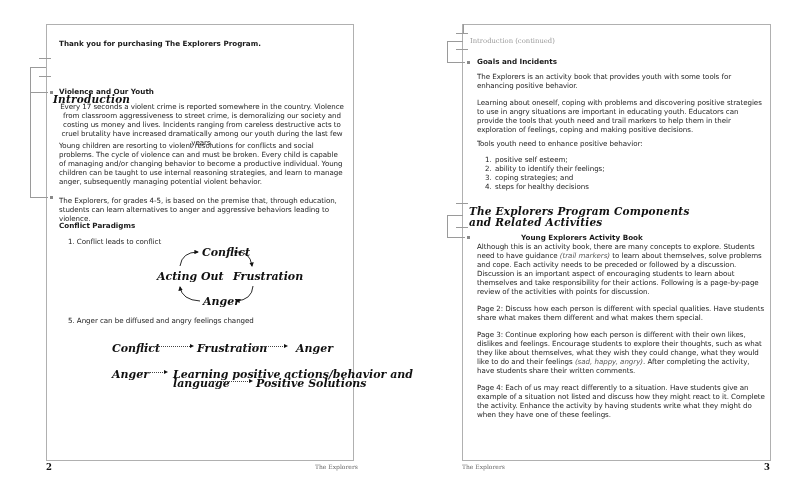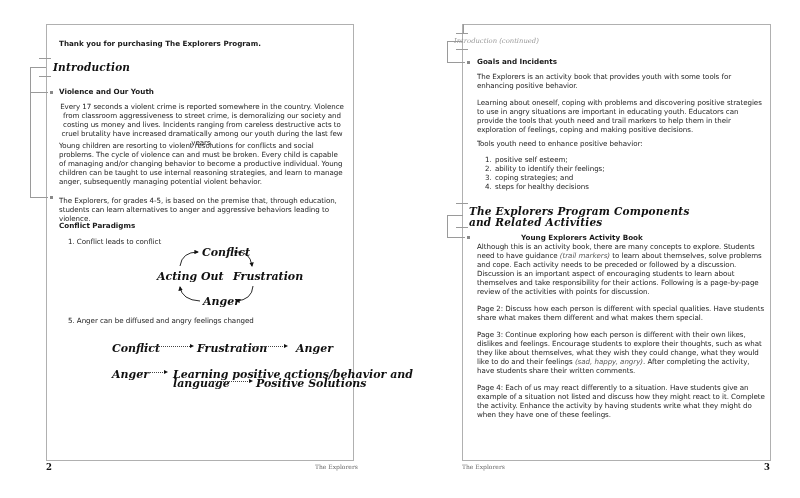--- a/index.html
+++ b/index.html
@@ -7,21 +7,21 @@
   body { position: relative; font-family: "DejaVu Sans", sans-serif; color: #1a1a1a; }
 
   .frame { position: absolute; border: 1px solid #b0b0b0; background: #fff; }
   #left-frame  { left: 46px;  top: 24px; width: 308px; height: 437px; }
   #right-frame { left: 462px; top: 24px; width: 309px; height: 437px; }
 
   .abs { position: absolute; }
   .body-text { font-family: "DejaVu Sans", sans-serif; font-size: 7.1px; line-height: 9.1px; color: #1c1c1c; letter-spacing: -0.05px; }
   .bold-line { font-family: "DejaVu Sans", sans-serif; font-size: 7.2px; font-weight: bold; color: #1a1a1a; }
   .deco { font-family: "DejaVu Serif", serif; font-weight: bold; font-style: italic; color: #111; letter-spacing: 0.2px; }
-  .h-intro { font-size: 10.5px; }
+  .h-intro { font-size: 10.5px; margin-top: 32px; }
   .h-comp { font-size: 10.5px; line-height: 11.5px; }
   .h-cont { font-family: "DejaVu Serif", serif; font-size: 6.8px; color: #999; }
   .diag { font-family: "DejaVu Serif", serif; font-weight: bold; font-style: italic; font-size: 11px; color: #111; }
   .footer-title { font-family: "DejaVu Serif", serif; font-size: 6px; color: #666; }
   .page-num { font-family: "DejaVu Serif", serif; font-weight: bold; font-size: 8.5px; color: #111; }
   .ital { font-style: italic; color: #555; }
 
   .bline { position: absolute; background: #9a9a9a; }
   .bullet { position: absolute; width: 3px; height: 3px; background: #888; }
 
@@ -104,21 +104,21 @@
 <div class="bline" style="left:447px;top:62px;width:18px;height:1px;"></div>
 <div class="bullet" style="left:467px;top:61px;"></div>
 
 <div class="bline" style="left:456px;top:203px;width:12px;height:1px;"></div>
 <div class="bline" style="left:447px;top:215px;width:16px;height:1px;"></div>
 <div class="bline" style="left:447px;top:215px;width:1px;height:22px;"></div>
 <div class="bline" style="left:456px;top:227px;width:12px;height:1px;"></div>
 <div class="bline" style="left:447px;top:237px;width:18px;height:1px;"></div>
 <div class="bullet" style="left:467px;top:236px;"></div>
 
-<div class="abs h-cont" style="left:454px;top:37px;font-style:italic;">Introduction (continued)</div>
+<div class="abs h-cont" style="left:470px;top:37px;">Introduction (continued)</div>
 
 <div class="abs bold-line" style="left:477px;top:57px;">Goals and Incidents</div>
 <div class="abs body-text" style="left:477px;top:72px;width:288px;">The Explorers is an activity book that provides youth with some tools for enhancing positive behavior.</div>
 <div class="abs body-text" style="left:477px;top:98px;width:288px;">Learning about oneself, coping with problems and discovering positive strategies to use in angry situations are important in educating youth. Educators can provide the tools that youth need and trail markers to help them in their exploration of feelings, coping and making positive decisions.</div>
 <div class="abs body-text" style="left:477px;top:139px;width:288px;">Tools youth need to enhance positive behavior:</div>
 
 <ol class="abs tools body-text" style="left:485px;top:155px;">
   <li>
       <span class="n">1.</span>
       <span>positive self esteem;</span>

